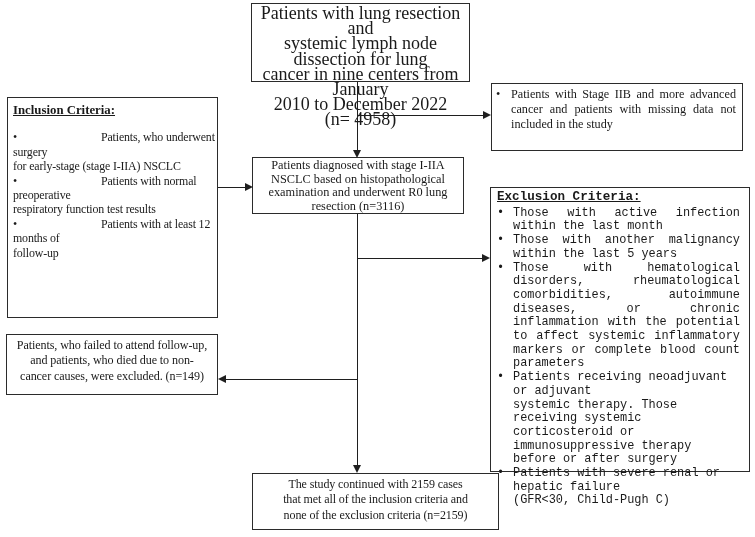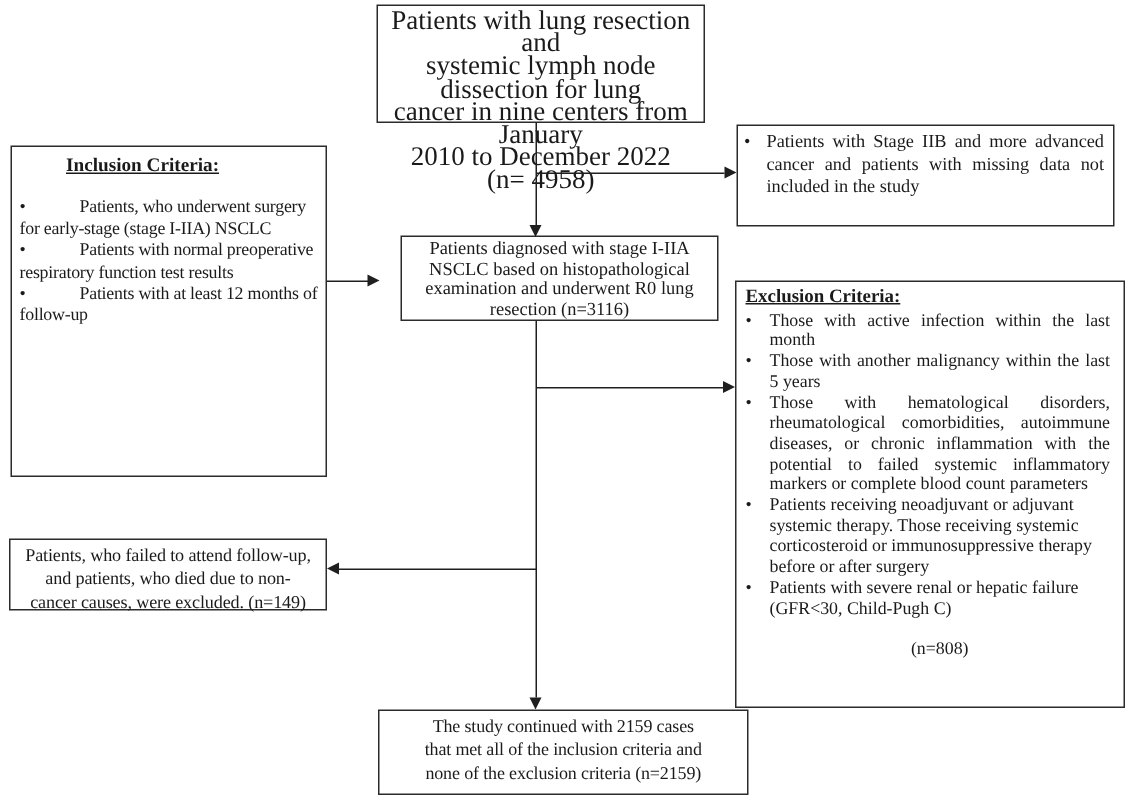--- a/index.html
+++ b/index.html
@@ -4,38 +4,38 @@
 <style>
   html,body{margin:0;padding:0;background:#ffffff;}
   .canvas{
     position:relative;width:755px;height:537px;background:#ffffff;
     font-family:"Liberation Serif","DejaVu Serif",serif;color:#1a1a1a;overflow:hidden;
   }
   .box{position:absolute;box-sizing:border-box;border:1.4px solid #2b2b2b;background:#ffffff;}
   .center{text-align:center;white-space:pre-line;}
 
   #top-box{left:251px;top:3px;width:219px;height:79px;font-size:18px;line-height:15.2px;padding-top:2px;}
-  #middle-box{left:267px;top:157px;width:212px;height:57px;font-size:12.3px;line-height:13.6px;padding-top:1px;}
-  #followup-box{left:6px;top:359px;width:212px;height:48px;font-size:12.1px;line-height:15.4px;padding:3px 2px 0 2px;letter-spacing:-0.1px;}
+  #middle-box{left:252px;top:157px;width:212px;height:57px;font-size:12.3px;line-height:13.6px;padding-top:1px;}
+  #followup-box{left:6px;top:334px;width:212px;height:61px;font-size:12.1px;line-height:15.4px;padding:3px 2px 0 2px;letter-spacing:-0.1px;}
   #final-box{left:252px;top:473px;width:247px;height:57px;font-size:12px;line-height:15.4px;padding:3px 2px 0 2px;letter-spacing:-0.1px;}
 
   #inclusion-box{left:7px;top:97px;width:211px;height:221px;font-size:11.9px;line-height:14.4px;letter-spacing:-0.15px;padding:5px 2px 0 5px;}
   .crit-title{font-weight:bold;text-decoration:underline;}
-  #inclusion-box .crit-title{font-size:12.8px;letter-spacing:0;margin-left:31px;}
+  #inclusion-box .crit-title{font-size:12.8px;letter-spacing:0;}
   .inc-list{margin-top:13px;}
   .inc-bullet{display:inline-block;width:40px;}
-  .inc-text{white-space:pre-line;}
+  .inc-text{white-space:pre-line;margin-left:48px;}
 
   #stage-iib-box{left:491px;top:83px;width:252px;height:68px;font-size:12.2px;line-height:14.8px;padding:3px 6px 0 4px;}
   .flex-item{display:flex;}
   .fi-bullet{flex:none;width:15px;}
   .fi-text{flex:1;text-align:justify;}
   #stage-iib-box .n-line{text-align:center;margin-left:15px;}
 
-  #exclusion-box{left:490px;top:187px;width:260px;height:285px;font-size:11.9px;line-height:13.7px;padding:3px 9px 0 6px;}
+  #exclusion-box{left:490px;top:187px;width:260px;height:285px;font-size:11.9px;line-height:13.7px;padding:3px 9px 0 6px;font-family:Liberation Mono, monospace;}
   #exclusion-box .crit-title{font-size:12.6px;}
   .exc-item{display:flex;}
   .exc-item.first{margin-top:2px;}
   .exc-bullet{flex:none;width:16px;}
   .exc-text{flex:1;text-align:justify;}
   .exc-text.pre{white-space:pre-line;text-align:left;}
   #exclusion-box .n-line{text-align:center;margin-left:16px;margin-top:13.7px;}
 
   .line{position:absolute;background:#1f1f1f;}
   .ah{position:absolute;width:0;height:0;}
@@ -83,35 +83,34 @@
     <div class="exc-item first">
       <span class="exc-bullet">•</span>
       <div class="exc-text">Those with active infection within the last month</div>
     </div>
     <div class="exc-item">
       <span class="exc-bullet">•</span>
       <div class="exc-text">Those with another malignancy within the last 5 years</div>
     </div>
     <div class="exc-item">
       <span class="exc-bullet">•</span>
-      <div class="exc-text">Those with hematological disorders, rheumatological comorbidities, autoimmune diseases, or chronic inflammation with the potential to failed systemic inflammatory markers or complete blood count parameters</div>
+      <div class="exc-text">Those with hematological disorders, rheumatological comorbidities, autoimmune diseases, or chronic inflammation with the potential to affect systemic inflammatory markers or complete blood count parameters</div>
     </div>
     <div class="exc-item">
       <span class="exc-bullet">•</span>
       <div class="exc-text pre">Patients receiving neoadjuvant or adjuvant
 systemic therapy. Those receiving systemic
 corticosteroid or immunosuppressive therapy
 before or after surgery</div>
     </div>
     <div class="exc-item">
       <span class="exc-bullet">•</span>
       <div class="exc-text pre">Patients with severe renal or hepatic failure
 (GFR&lt;30, Child-Pugh C)</div>
     </div>
-    <div class="n-line">(n=808)</div>
   </div>
 
   <div class="box center" id="followup-box">Patients, who failed to attend follow-up,
 and patients, who died due to non-
 cancer causes, were excluded. (n=149)</div>
 
   <div class="box center" id="final-box">The study continued with 2159 cases
 that met all of the inclusion criteria and
 none of the exclusion criteria (n=2159)</div>
 

